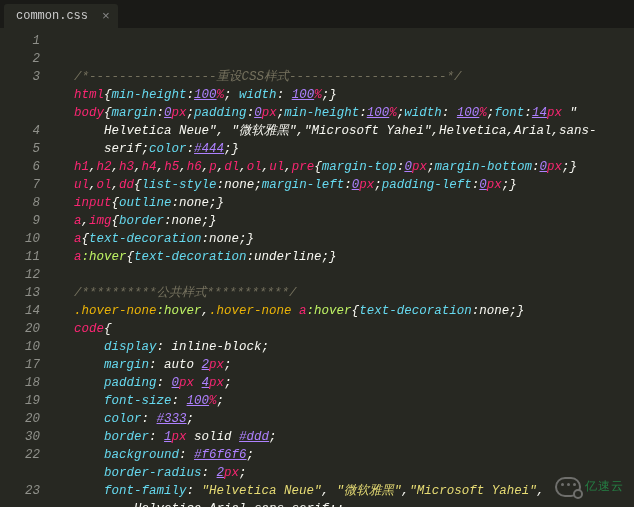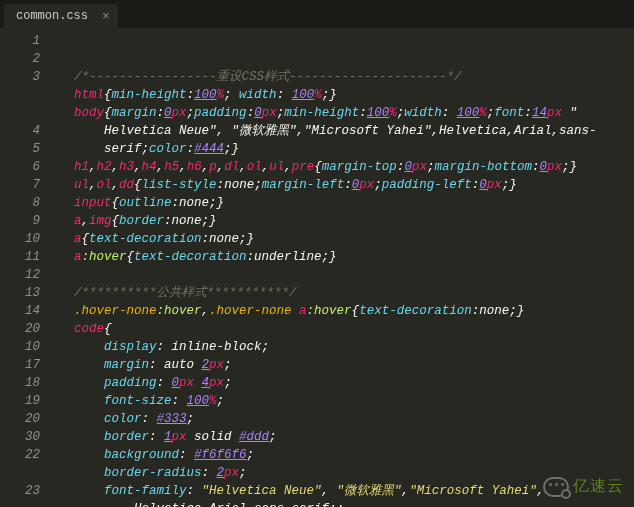--- a/index.html
+++ b/index.html
@@ -88,21 +88,21 @@
     content:""; position:absolute; width:6px; height:6px;
     border:2px solid #aaa; border-radius:50%;
     right:-4px; bottom:-4px; background:#272822;
   }
   .watermark .dots{
     position:absolute; top:4px; left:4px; display:flex; gap:3px;
   }
   .watermark .dots span{
     width:3px; height:3px; background:#aaa; border-radius:50%;
   }
-  .watermark .txt{ color:#84cc16; font-size:16px; letter-spacing:1px;}
+  .watermark .txt{ color:#22c55e; font-size:12px; letter-spacing:1px;}
 </style>
 </head>
 <body>
 
 <div class="tab-bar">
   <div class="tab">
     <span>common.css</span>
     <span class="close">×</span>
   </div>
 </div>

